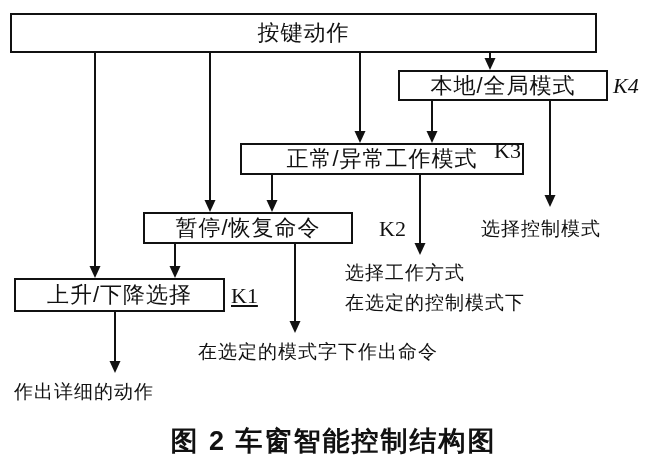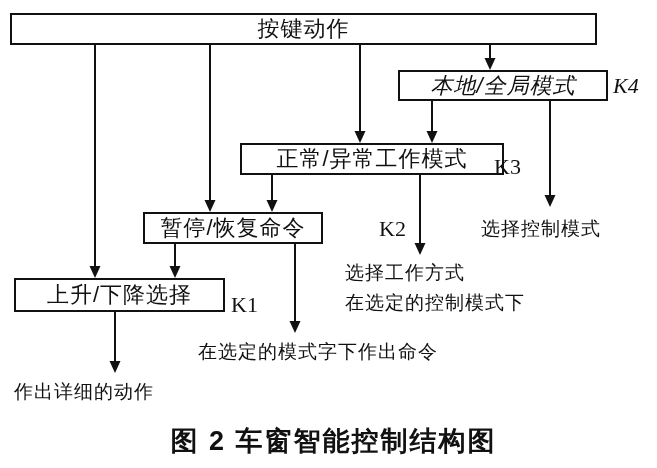--- a/index.html
+++ b/index.html
@@ -82,43 +82,43 @@
       <line x1="295" y1="244" x2="295" y2="323" stroke="#111" stroke-width="2"></line>
       <polygon points="289.5,321 300.5,321 295,333" fill="#111"></polygon>
     </g>
 
     <g>
       <line x1="115" y1="312" x2="115" y2="363" stroke="#111" stroke-width="2"></line>
       <polygon points="109.5,361 120.5,361 115,373" fill="#111"></polygon>
     </g>
   </svg>
 
-  <div class="box" style="left:10px;top:13px;width:587px;height:32px;">
+  <div class="box" style="left:10px;top:13px;width:587px;height:40px;">
     <span>按键动作</span>
   </div>
 
-  <div class="box" style="left:398px;top:70px;width:210px;height:31px;font-style:italic;">
+  <div class="box" style="left:398px;top:70px;width:210px;height:31px;">
     <span>本地/全局模式</span>
   </div>
   <span class="key" style="left:613px;top:73px;font-style:italic;">K4</span>
 
-  <div class="box" style="left:240px;top:143px;width:264px;height:32px;">
+  <div class="box" style="left:240px;top:143px;width:284px;height:32px;">
     <span>正常/异常工作模式</span>
   </div>
-  <span class="key" style="left:494px;top:154px;">K3</span>
+  <span class="key" style="left:494px;top:138px;">K3</span>
 
-  <div class="box" style="left:143px;top:212px;width:180px;height:32px;">
+  <div class="box" style="left:143px;top:212px;width:210px;height:32px;">
     <span>暂停/恢复命令</span>
   </div>
   <span class="key" style="left:359px;top:216px;margin-left:20px;">K2</span>
 
   <div class="box" style="left:14px;top:278px;width:211px;height:34px;">
     <span>上升/下降选择</span>
   </div>
-  <span class="key" style="left:231px;top:292px;">K1</span>
+  <span class="key" style="left:231px;top:283px;text-decoration:underline;">K1</span>
 
   <div class="txt" style="left:481px;top:214px;">选择控制模式</div>
 
   <div class="txt" style="left:345px;top:258px;">
     <div>选择工作方式</div>
     <div>在选定的控制模式下</div>
   </div>
 
   <div class="txt" style="left:198px;top:337px;">在选定的模式字下作出命令</div>
 

